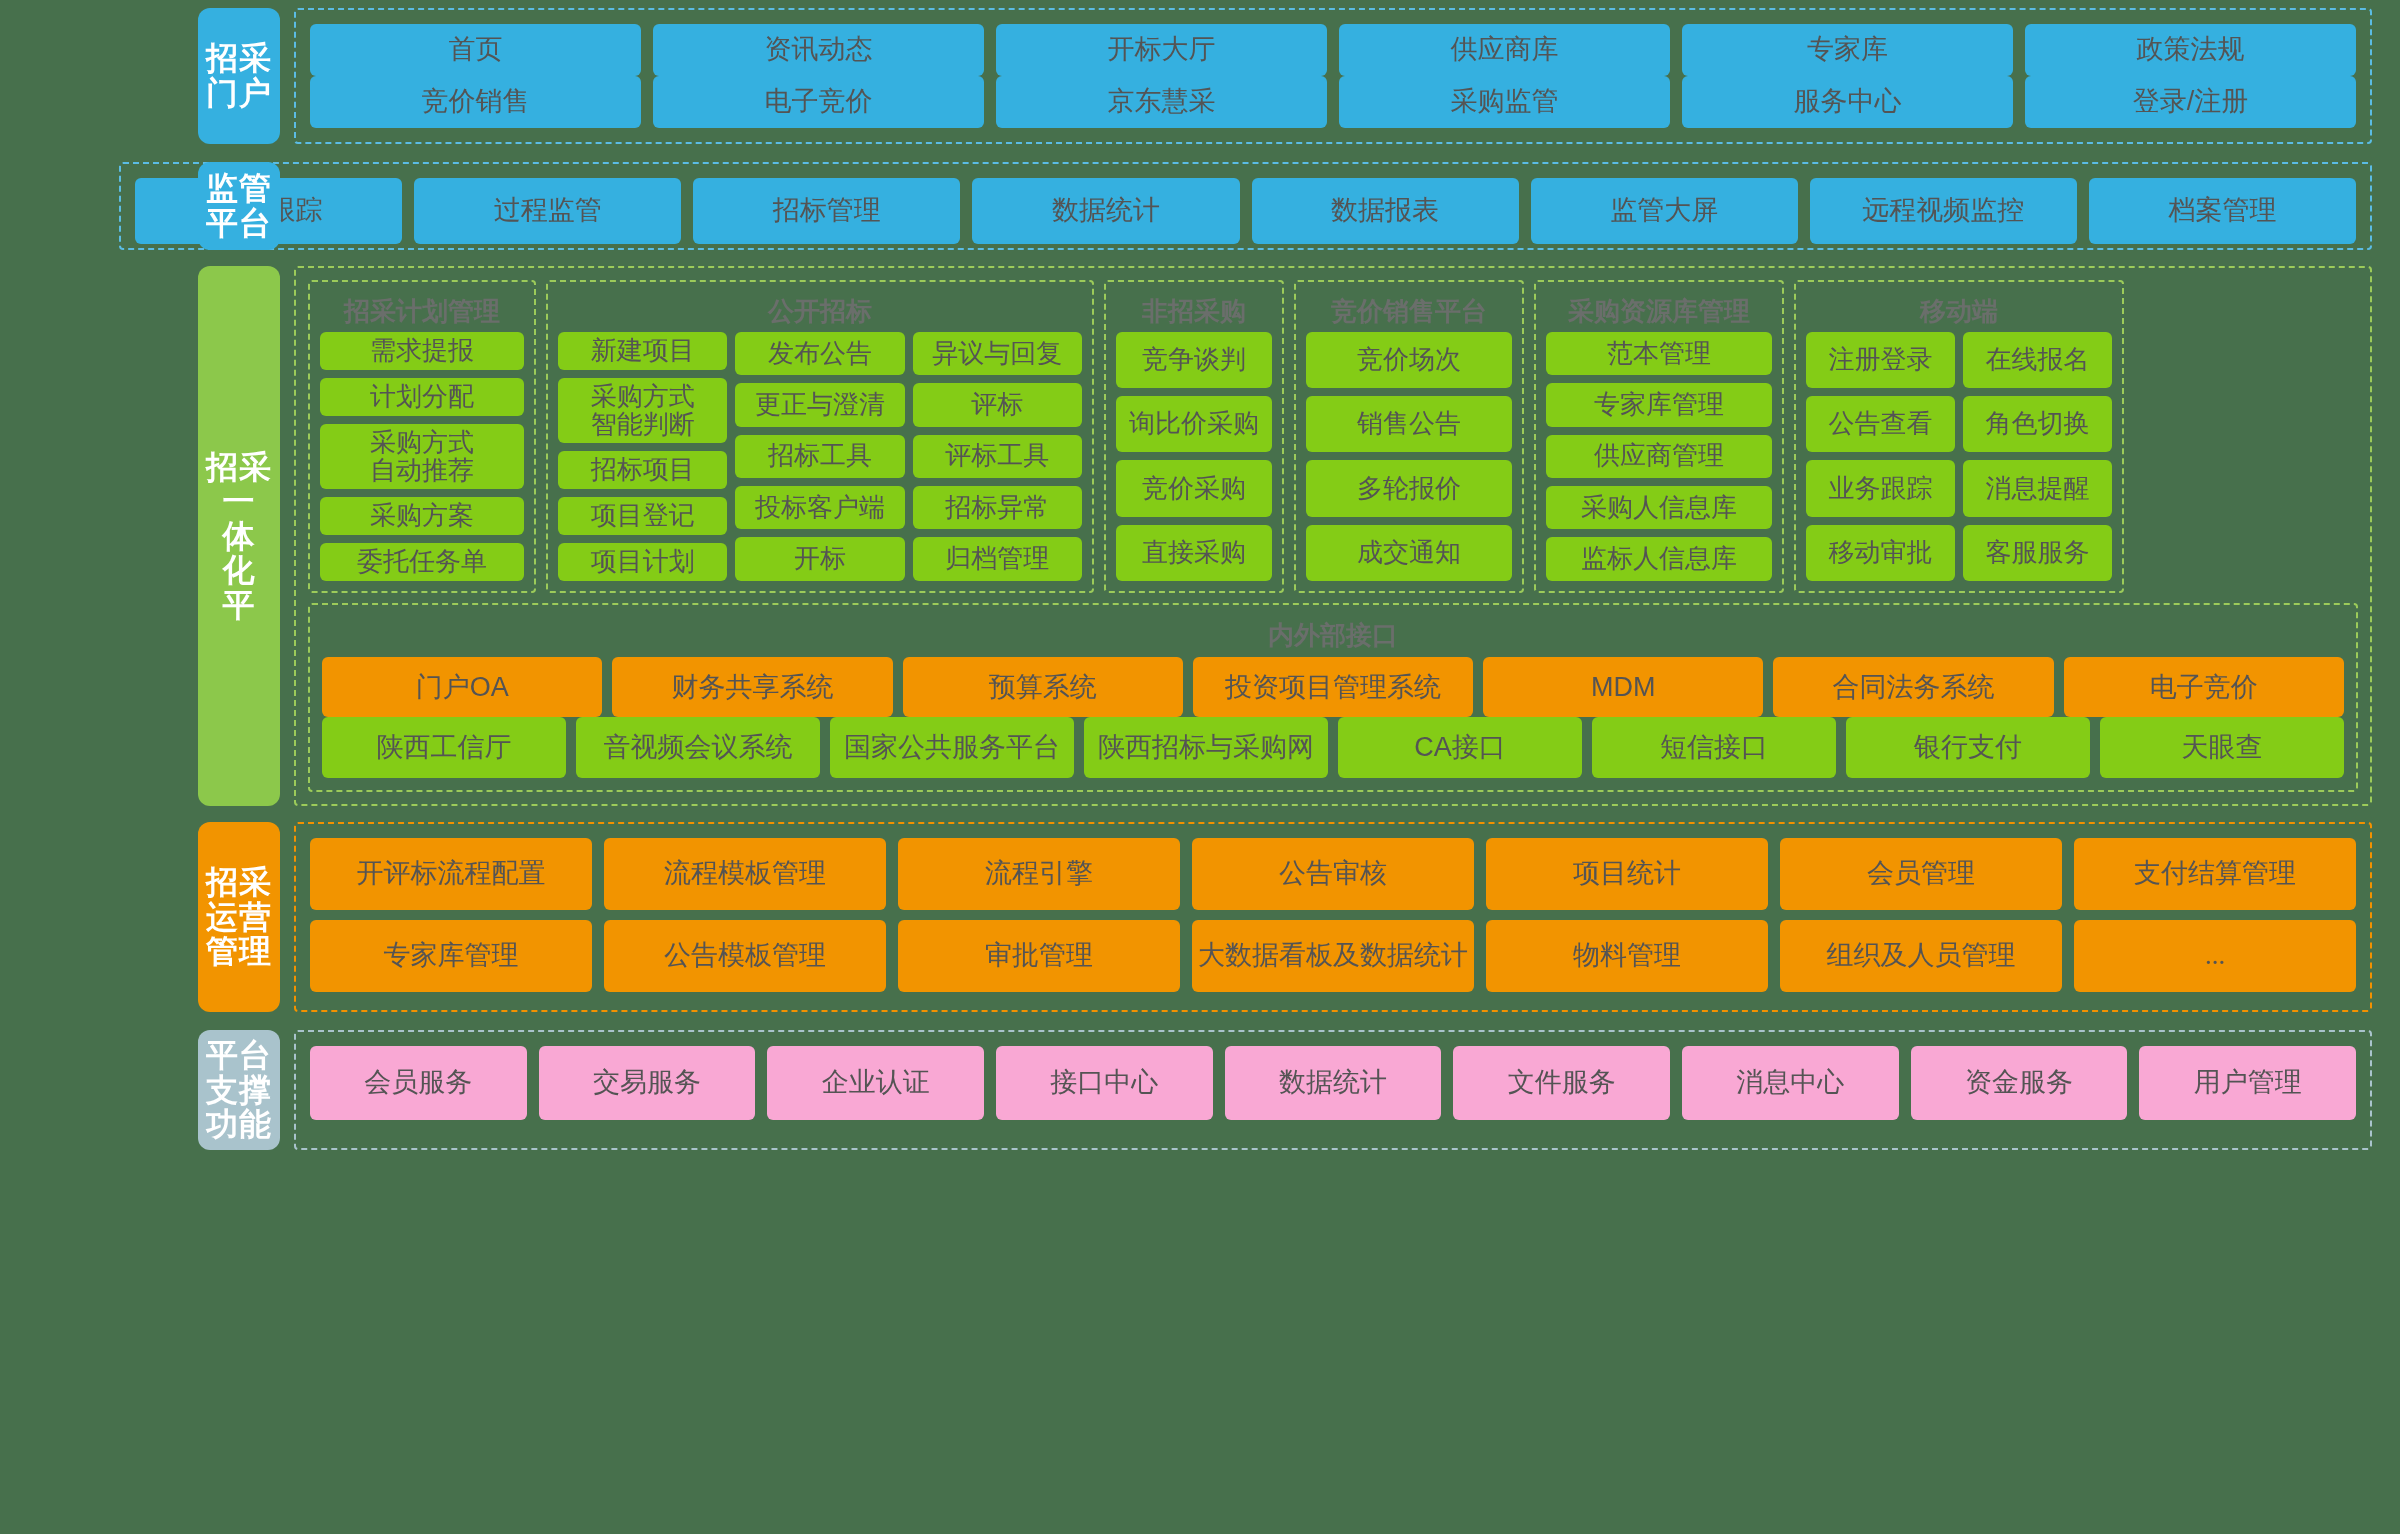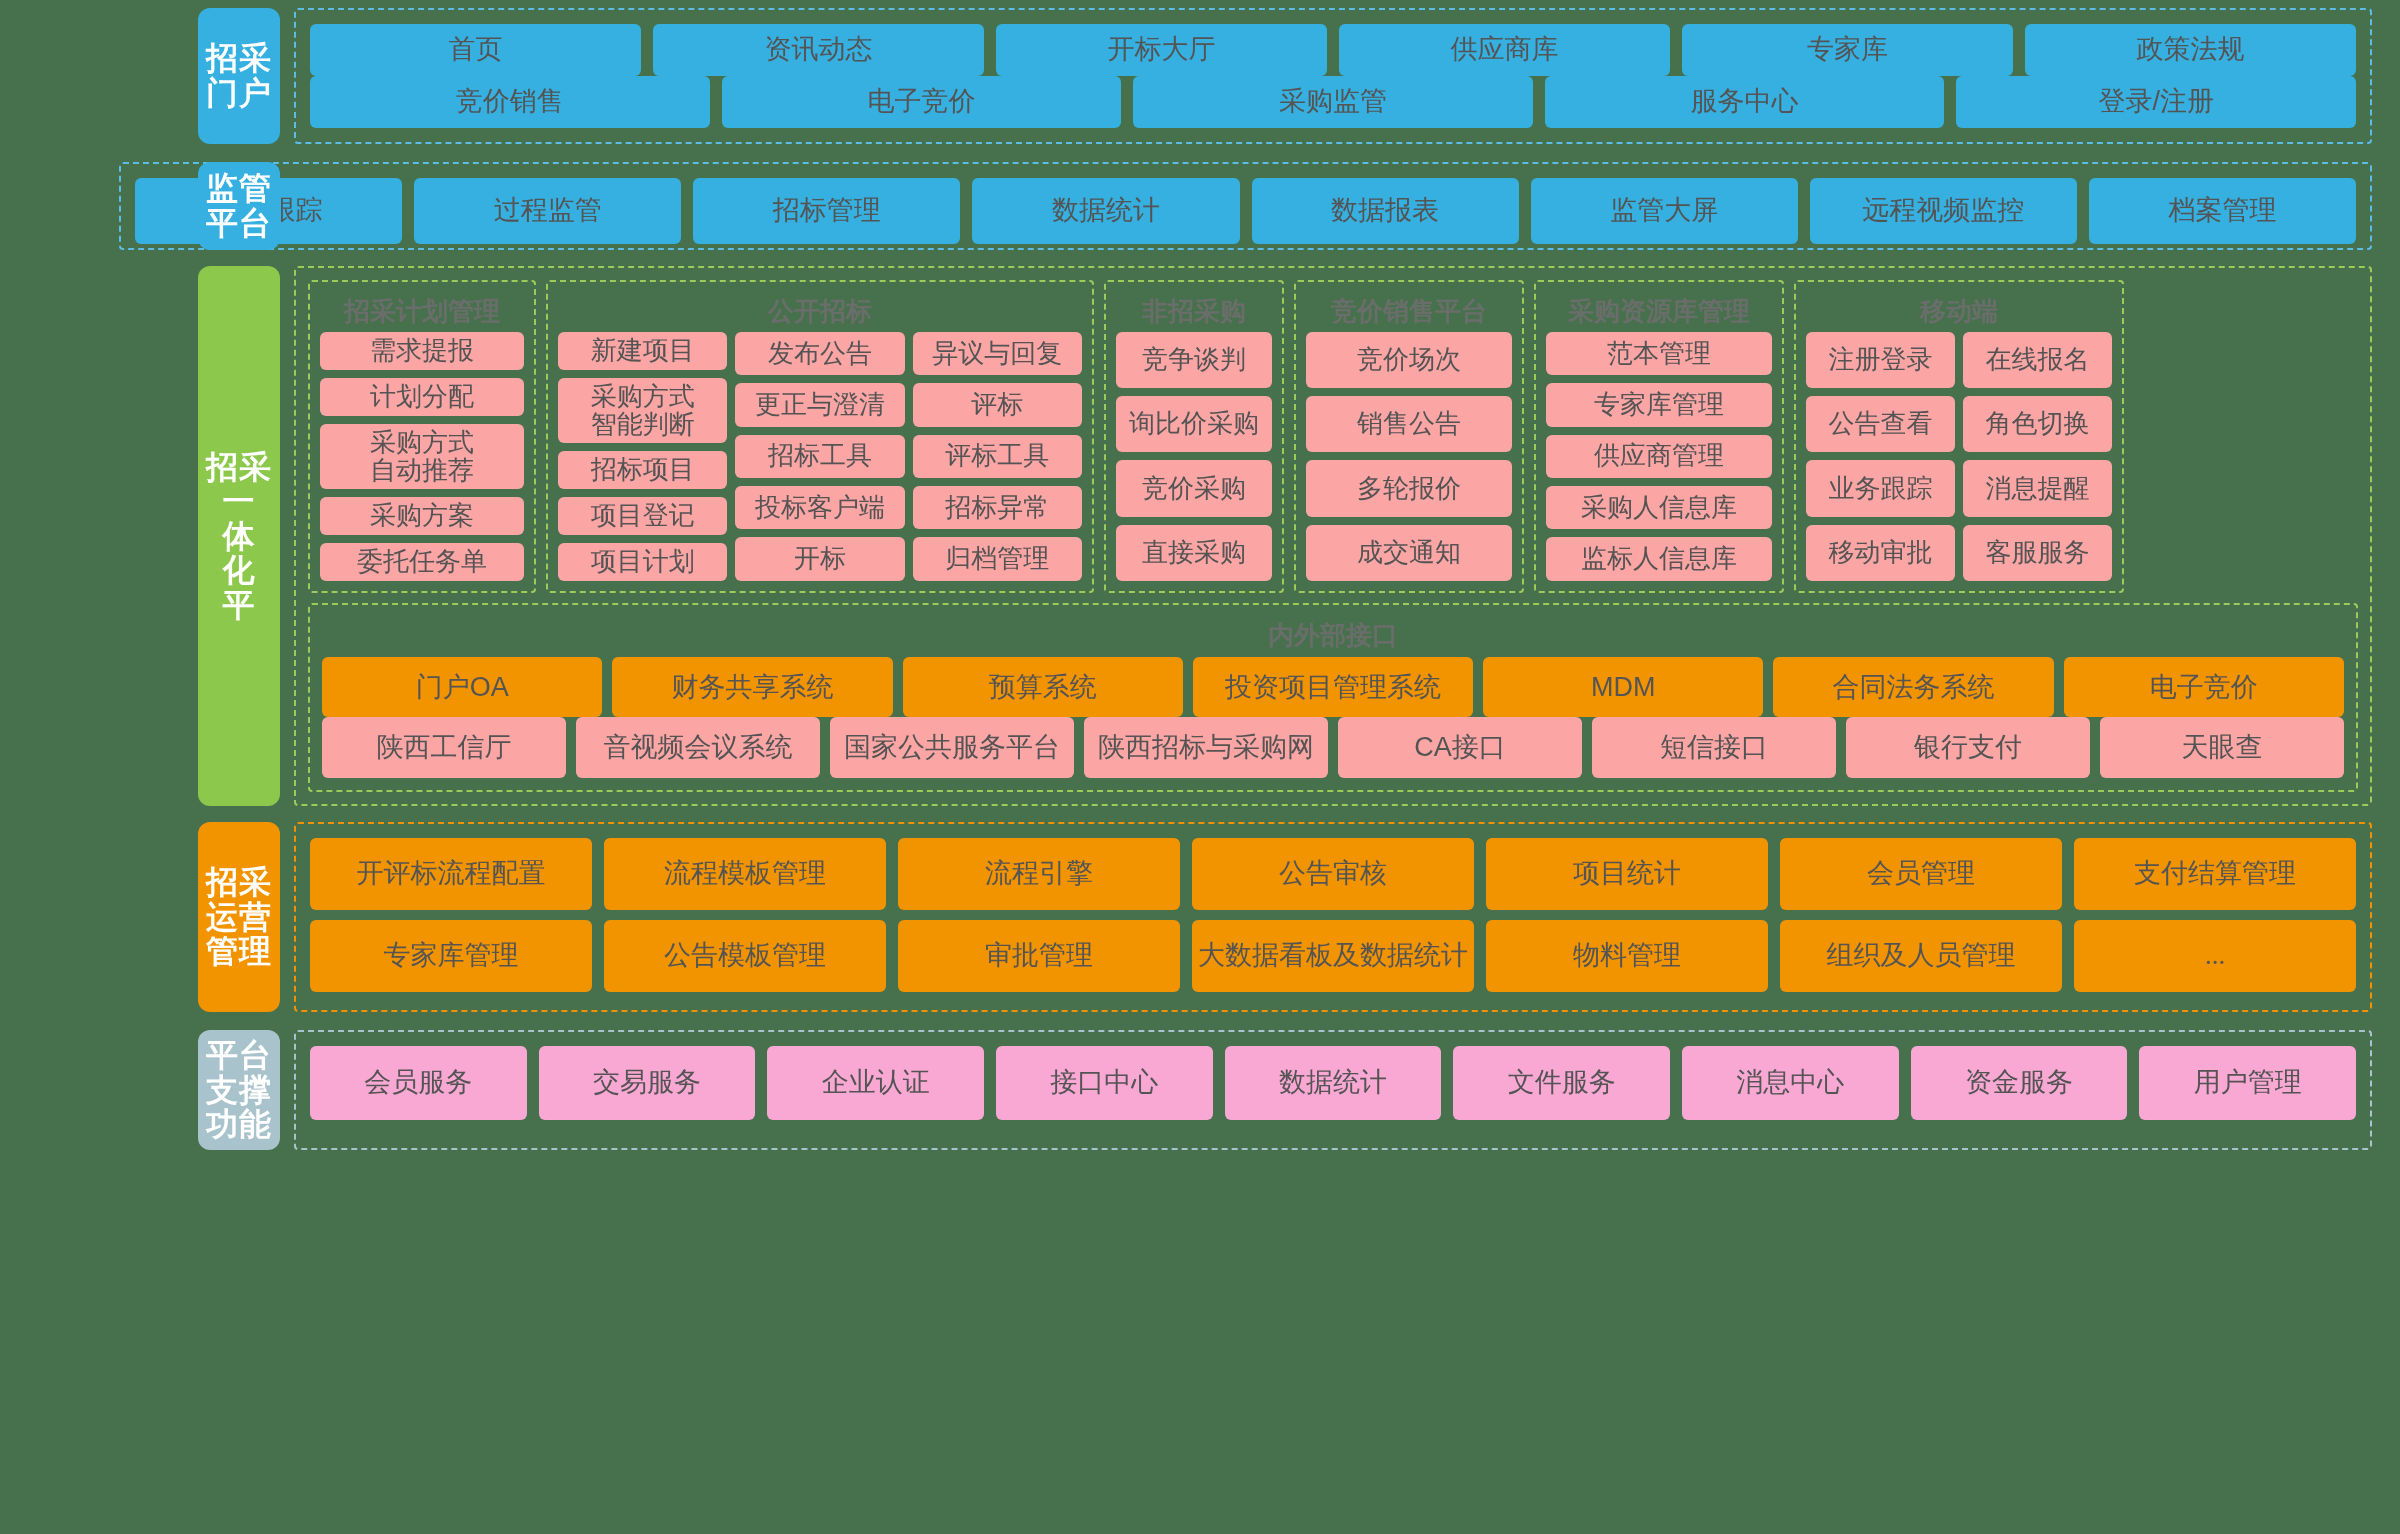--- a/index.html
+++ b/index.html
@@ -60,21 +60,21 @@
     text-align: center;
     color: #545454;
     font-size: 27px;
     line-height: 1.15;
     padding: 4px 6px;
     white-space: nowrap;
   }
 
   
   .blue   { background: #35B0E0; }
-  .green  { background: #fca5a5; }
+  .green  { background: #84cc16; }
   .orange { background: #F29400; }
   .gray   { background: #f9a8d4; }
   .sl-blue   { background: #35B0E0; }
   .sl-green  { background: #8CC84B; }
   .sl-orange { background: #F29400; }
   .sl-gray   { background: #A9C3CC; }
 
   
   #band-portal { height: 136px; margin-top: 8px; }
   #band-portal .cell { height: 52px; }
@@ -161,20 +161,21 @@
         <div class="cell blue">首页</div>
         <div class="cell blue">资讯动态</div>
         <div class="cell blue">开标大厅</div>
         <div class="cell blue">供应商库</div>
         <div class="cell blue">专家库</div>
         <div class="cell blue">政策法规</div>
       </div>
       <div class="grid-row">
         <div class="cell blue">竞价销售</div>
         <div class="cell blue">电子竞价</div>
+        <div class="cell blue">京东慧采</div>
         <div class="cell blue">采购监管</div>
         <div class="cell blue">服务中心</div>
         <div class="cell blue">登录/注册</div>
       </div>
     </div>
   </div>
 
   <div class="band" id="band-supervision">
     <div class="side-label sl-blue">
       <div>

